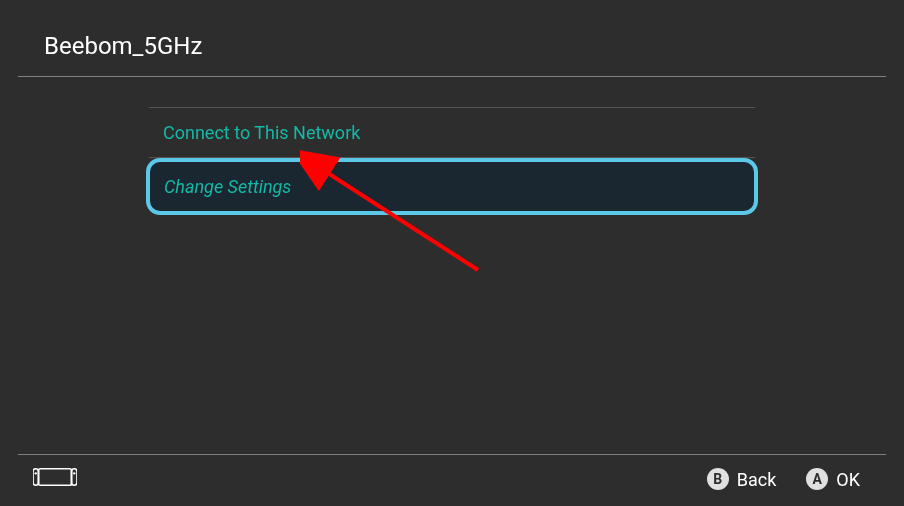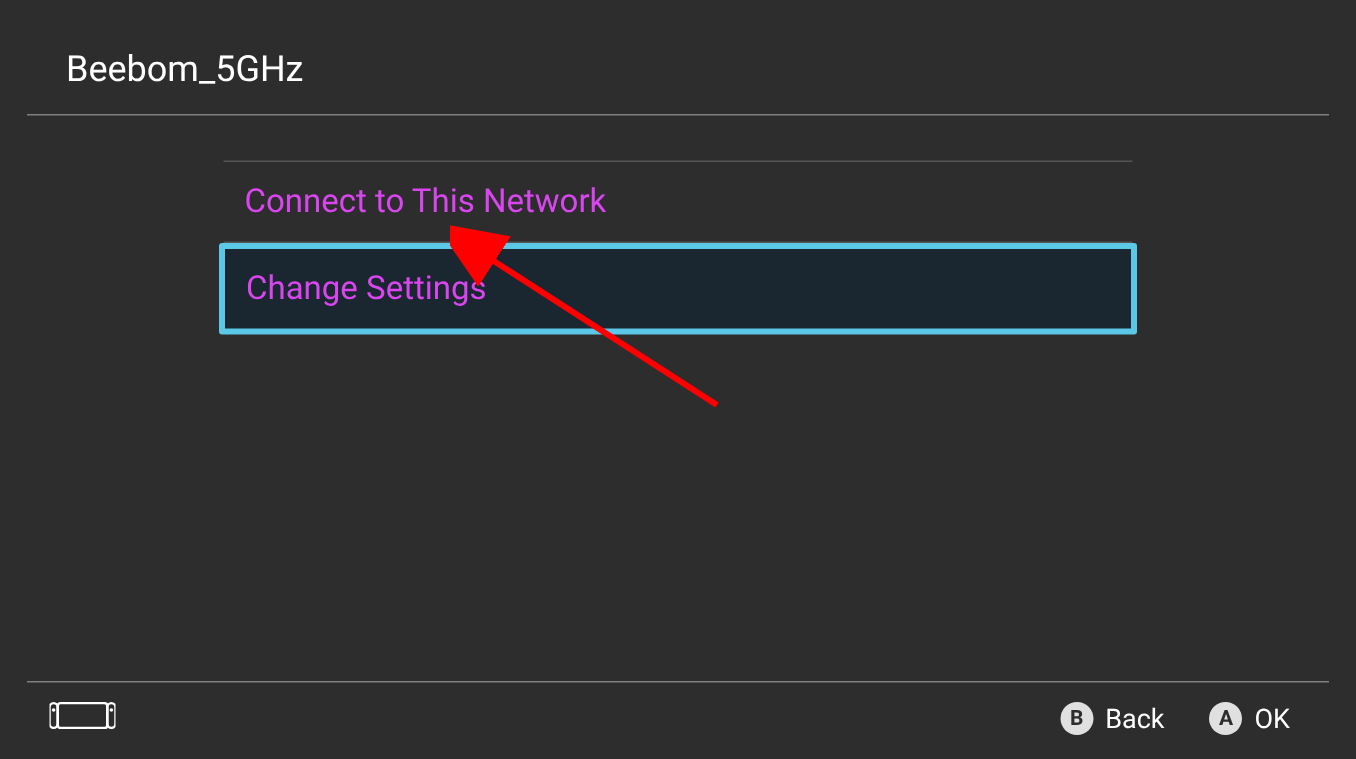--- a/index.html
+++ b/index.html
@@ -29,37 +29,38 @@
       background-color: #808080;
       margin: 0 18px;
     }
     .menu-container {
       margin-top: 30px;
       margin-left: 149px;
       margin-right: 149px;
     }
     .menu-item {
       padding: 14px 14px;
-      font-size: 22px;
+      font-size: 18px;
       font-weight: 400;
-      color: #d946ef;
+      color: #14b8a6;
       border-bottom: 1px solid #555555;
       cursor: pointer;
     }
     .menu-item:first-child {
       border-top: 1px solid #555555;
     }
     .menu-item.selected {
       border: 4px solid #5cc8e8;
       background-color: #1a2630;
-      border-radius: 2px;
+      border-radius: 14px;
       margin-left: -3px;
       margin-right: -3px;
       border-top: 4px solid #5cc8e8;
       border-bottom: 4px solid #5cc8e8;
+      font-style: italic;
     }
     .footer {
       position: absolute;
       bottom: 0;
       left: 0;
       right: 0;
       padding: 12px 44px 14px 33px;
       display: flex;
       justify-content: space-between;
       align-items: center;

